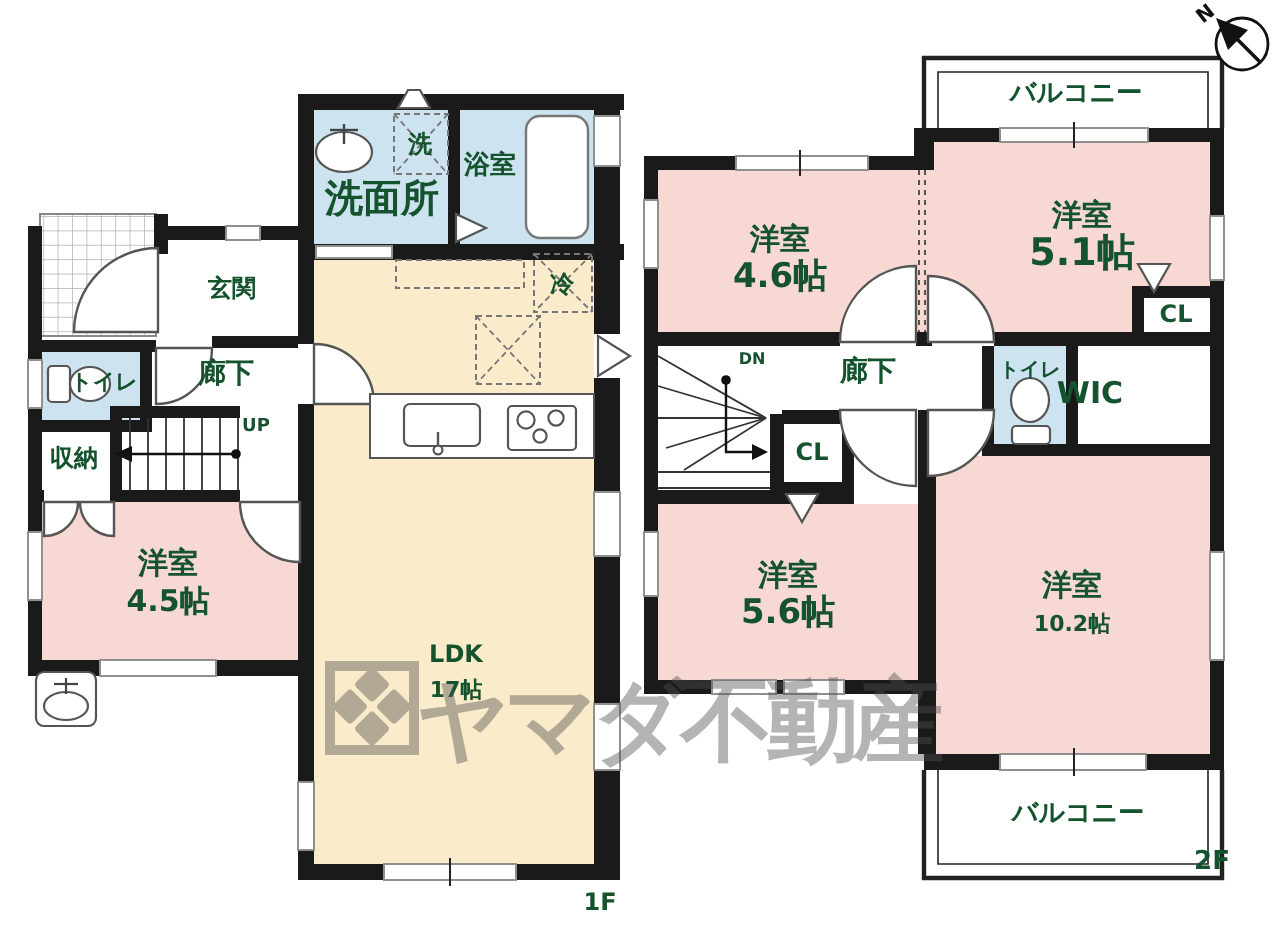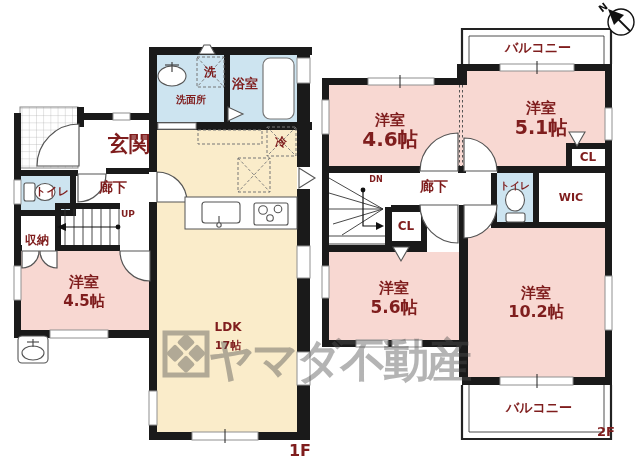--- a/index.html
+++ b/index.html
@@ -9,21 +9,21 @@
   .wall{fill:#1a1a1a;}
   .pink{fill:#f8d8d2;}
   .cream{fill:#faecca;}
   .blue{fill:#cde4f0;}
   .win{fill:#ffffff;stroke:#909090;stroke-width:1;}
   .door{fill:#ffffff;stroke:#555;stroke-width:1.2;}
   .fix{fill:#ffffff;stroke:#555;stroke-width:1.1;}
   .dash{fill:none;stroke:#777;stroke-width:1;stroke-dasharray:3 2;}
   .tread{stroke:#333;stroke-width:0.9;}
   .thin{stroke:#222;fill:none;}
-  .lb{position:absolute;transform:translate(-50%,-50%);font-weight:bold;color:#7f1d1d;
+  .lb{position:absolute;transform:translate(-50%,-50%);font-weight:bold;color:#14532d;
       line-height:1;white-space:nowrap;text-align:right;}
   .wm-text{position:absolute;left:208px;top:330px;font-size:46px;font-weight:700;
       color:#4f4f4f;opacity:0.42;letter-spacing:-3px;}
   .n-label{position:absolute;left:599px;top:2px;font-size:10px;font-weight:bold;color:#111;
       transform:rotate(-38deg);}
 </style>
 </head>
 <body>
 
 <div id="plan">
@@ -236,49 +236,49 @@
     <rect x="165" y="333" width="42" height="42" fill="none" stroke="#4f4f4f" stroke-width="5"></rect>
     <g fill="#4f4f4f">
       <rect x="179" y="336" width="13" height="13" rx="2" transform="rotate(45 186 343)"></rect>
       <rect x="190" y="347" width="13" height="13" rx="2" transform="rotate(45 197 354)"></rect>
       <rect x="179" y="358" width="13" height="13" rx="2" transform="rotate(45 186 365)"></rect>
       <rect x="168" y="347" width="13" height="13" rx="2" transform="rotate(45 175 354)"></rect>
     </g>
   </g>
 </svg>
 
-<div class="lb" style="left:129px;top:144px;font-size:21px">玄関</div>
+<div class="lb" style="left:116px;top:144px;font-size:12px">玄関</div>
 <div class="lb" style="left:113px;top:187px;font-size:14px">廊下</div>
 <div class="lb" style="left:52px;top:191px;font-size:11px">トイレ</div>
-<div class="lb" style="left:37px;top:240px;font-size:12px">収納</div>
-<div class="lb" style="left:191px;top:100px;font-size:10px">洗面所</div>
+<div class="lb" style="left:37px;top:229px;font-size:12px">収納</div>
+<div class="lb" style="left:191px;top:100px;font-size:19px">洗面所</div>
 <div class="lb" style="left:210px;top:72px;font-size:12px">洗</div>
 <div class="lb" style="left:245px;top:83px;font-size:13px">浴室</div>
 <div class="lb" style="left:281px;top:142px;font-size:12px">冷</div>
 <div class="lb" style="left:228px;top:327px;font-size:12px">LDK</div>
 <div class="lb" style="left:228px;top:345px;font-size:11px">17帖</div>
 <div class="lb" style="left:84px;top:282px;font-size:15px">洋室</div>
 <div class="lb" style="left:84px;top:301px;font-size:15px">4.5帖</div>
 <div class="lb" style="left:128px;top:214px;font-size:9px">UP</div>
-<div class="lb" style="left:300px;top:451px;font-size:16px">1F</div>
+<div class="lb" style="left:300px;top:451px;font-size:12px">1F</div>
 
 <div class="lb" style="left:538px;top:47px;font-size:13px">バルコニー</div>
 <div class="lb" style="left:390px;top:120px;font-size:15px">洋室</div>
-<div class="lb" style="left:390px;top:139px;font-size:20px">4.6帖</div>
+<div class="lb" style="left:390px;top:139px;font-size:17px">4.6帖</div>
 <div class="lb" style="left:541px;top:108px;font-size:15px">洋室</div>
 <div class="lb" style="left:541px;top:127px;font-size:19px">5.1帖</div>
 <div class="lb" style="left:588px;top:157px;font-size:12px">CL</div>
 <div class="lb" style="left:434px;top:186px;font-size:14px">廊下</div>
 <div class="lb" style="left:376px;top:180px;font-size:8px">DN</div>
 <div class="lb" style="left:406px;top:226px;font-size:12px">CL</div>
 <div class="lb" style="left:515px;top:186px;font-size:10px">トイレ</div>
-<div class="lb" style="left:571px;top:197px;font-size:11px">WIC</div>
+<div class="lb" style="left:545px;top:197px;font-size:15px">WIC</div>
 <div class="lb" style="left:394px;top:288px;font-size:15px">洋室</div>
 <div class="lb" style="left:394px;top:307px;font-size:17px">5.6帖</div>
 <div class="lb" style="left:536px;top:293px;font-size:15px">洋室</div>
-<div class="lb" style="left:536px;top:312px;font-size:16px">10.2帖</div>
+<div class="lb" style="left:536px;top:312px;font-size:11px">10.2帖</div>
 <div class="lb" style="left:539px;top:407px;font-size:13px">バルコニー</div>
 <div class="lb" style="left:606px;top:431px;font-size:13px">2F</div>
 
 <div class="n-label">N</div>
 <div class="wm-text">ヤマダ不動産</div>
 
 </div>
 
 </body></html>

